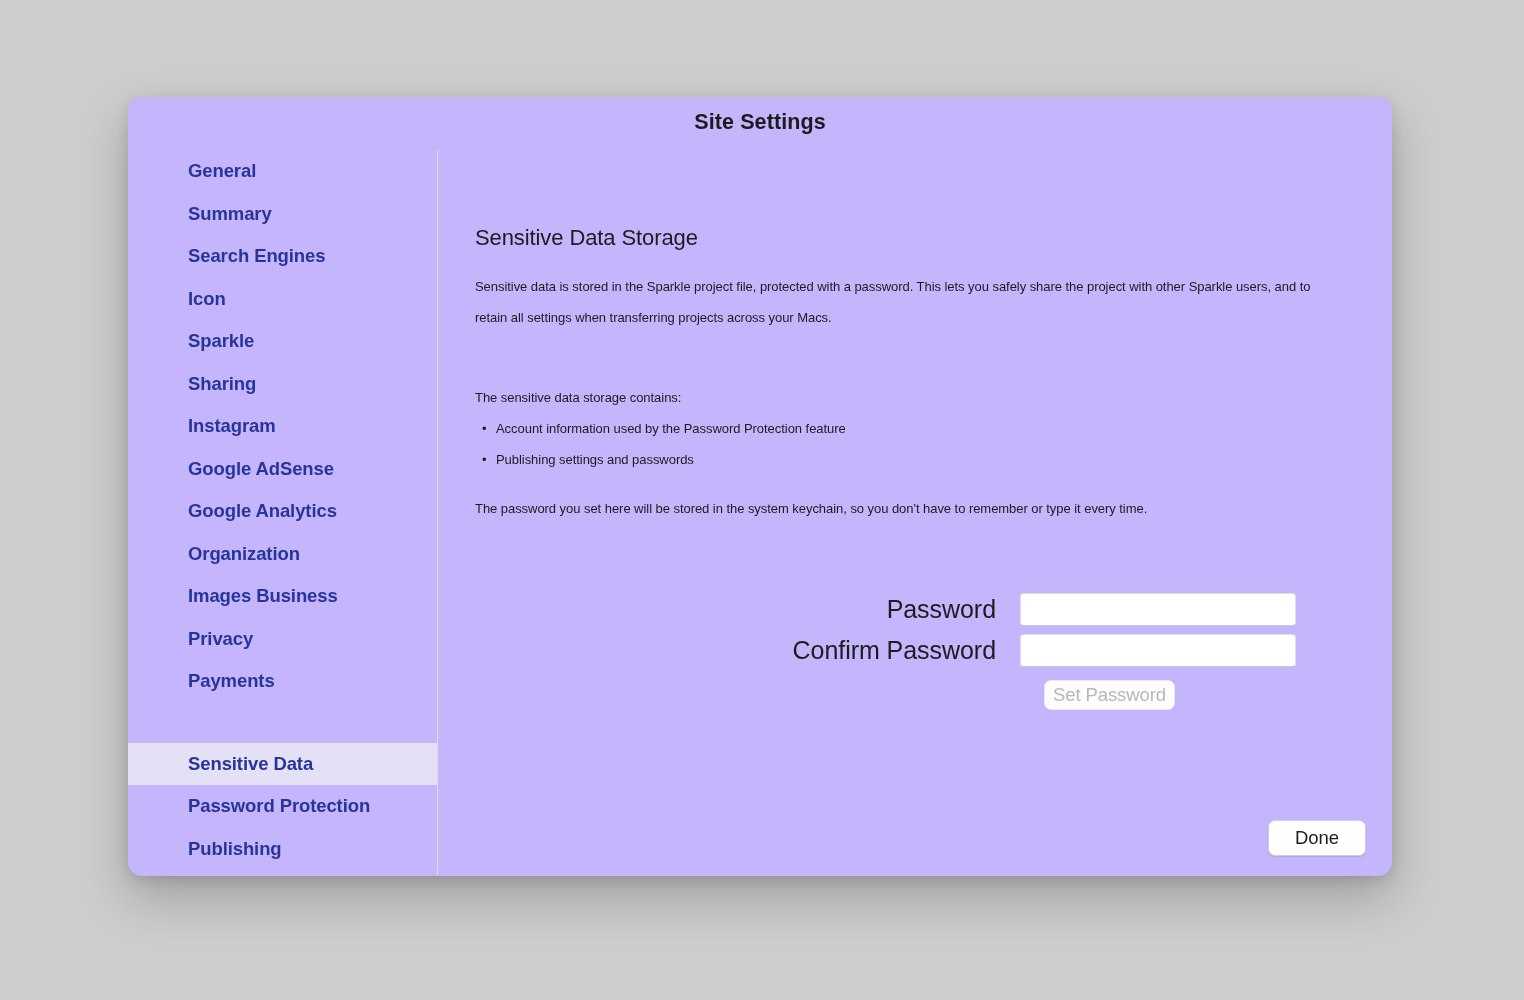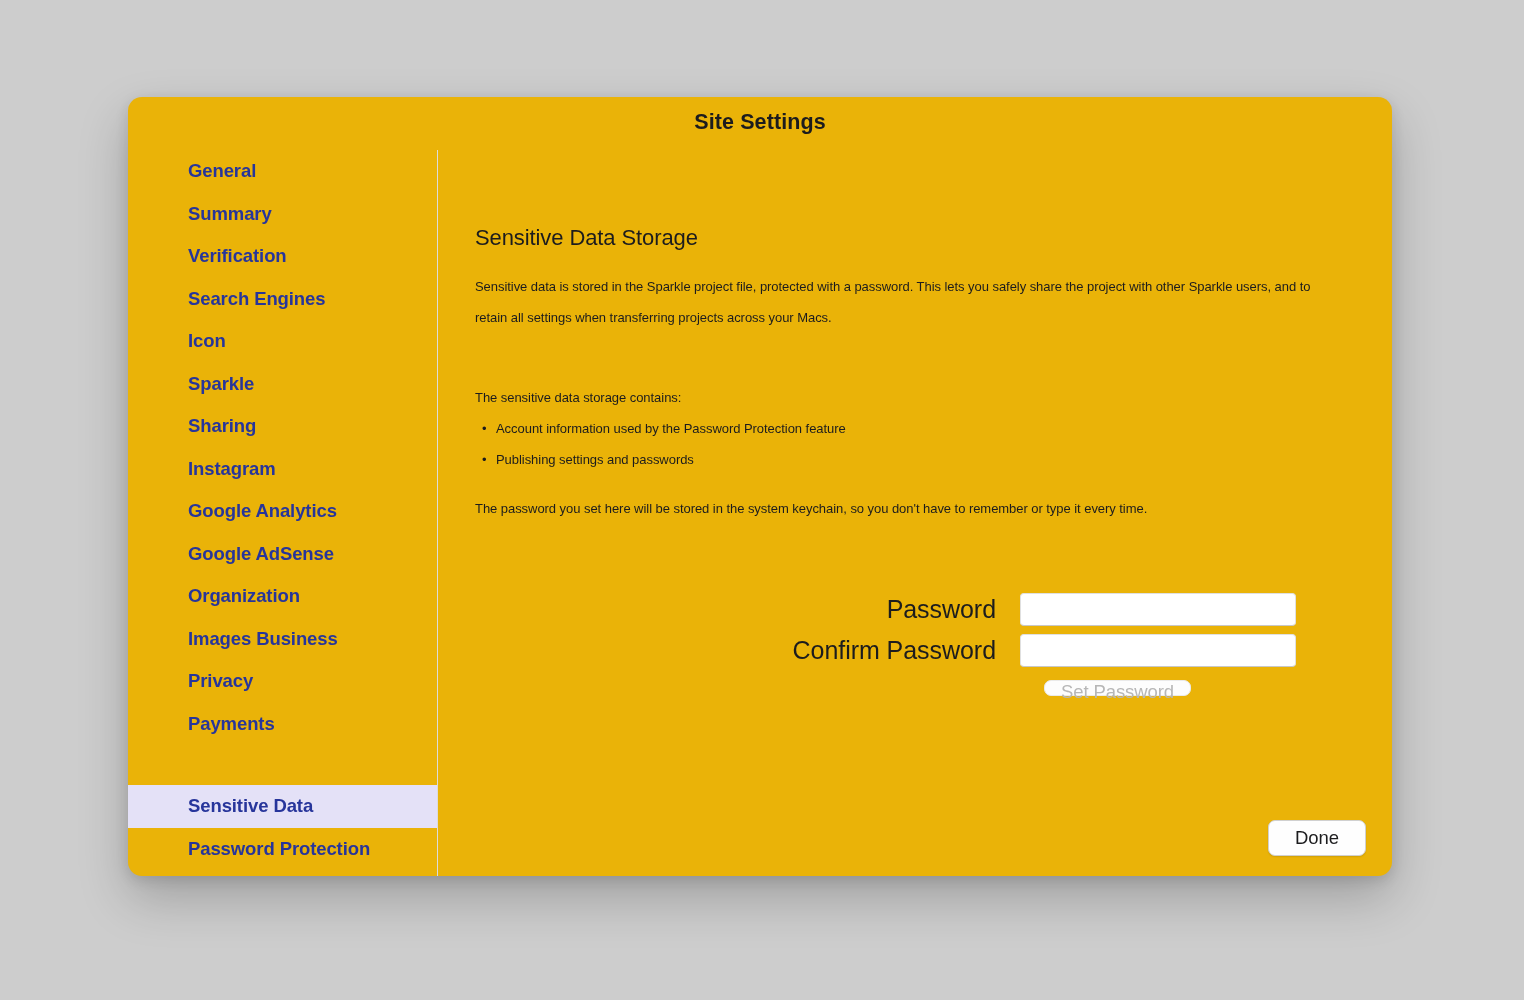--- a/index.html
+++ b/index.html
@@ -21,21 +21,21 @@
     background: #cdcdcd;
   }
 
   
   .dialog {
     position: absolute;
     left: 128px;
     top: 97px;
     width: 1264px;
     height: 779px;
-    background: #eab308;
+    background: #c4b5fd;
     border-radius: 14px;
     box-shadow: 0 22px 50px rgba(0,0,0,0.22), 0 4px 14px rgba(0,0,0,0.12);
     overflow: hidden;
   }
 
   .dialog-title {
     position: absolute;
     top: 13px;
     left: 0;
     width: 100%;
@@ -164,22 +164,22 @@
     outline: none;
     color: #1c1c1e;
   }
   .form-button-row {
     display: flex;
     margin-top: 13px;
   }
   .form-button-spacer { width: 582px; }
   .set-password-btn {
     margin-left: 24px;
-    height: 16px;
-    padding: 0 16px;
+    height: 30px;
+    padding: 0 8px;
     border: 1px solid #eaeaea;
     border-radius: 7px;
     background: #fdfdfd;
     color: #b7b7b7;
     font-family: "Liberation Sans", sans-serif;
     font-size: 18.5px;
     letter-spacing: -0.1px;
     cursor: default;
     text-align: right;
   }
@@ -213,42 +213,39 @@
 
     <div class="sidebar">
       <div class="sidebar-list" id="sidebar-list">
           <div class="sidebar-item">
             <span class="label">General</span>
           </div>
           <div class="sidebar-item">
             <span class="label">Summary</span>
           </div>
           <div class="sidebar-item">
-            <span class="label">Verification</span>
-          </div>
-          <div class="sidebar-item">
             <span class="label">Search Engines</span>
           </div>
           <div class="sidebar-item">
             <span class="label">Icon</span>
           </div>
           <div class="sidebar-item">
             <span class="label">Sparkle</span>
           </div>
           <div class="sidebar-item">
             <span class="label">Sharing</span>
           </div>
           <div class="sidebar-item">
             <span class="label">Instagram</span>
           </div>
           <div class="sidebar-item">
+            <span class="label">Google AdSense</span>
+          </div>
+          <div class="sidebar-item">
             <span class="label">Google Analytics</span>
-          </div>
-          <div class="sidebar-item">
-            <span class="label">Google AdSense</span>
           </div>
           <div class="sidebar-item">
             <span class="label">Organization</span>
           </div>
           <div class="sidebar-item">
             <span class="label">Images Business</span>
           </div>
           <div class="sidebar-item">
             <span class="label">Privacy</span>
           </div>

